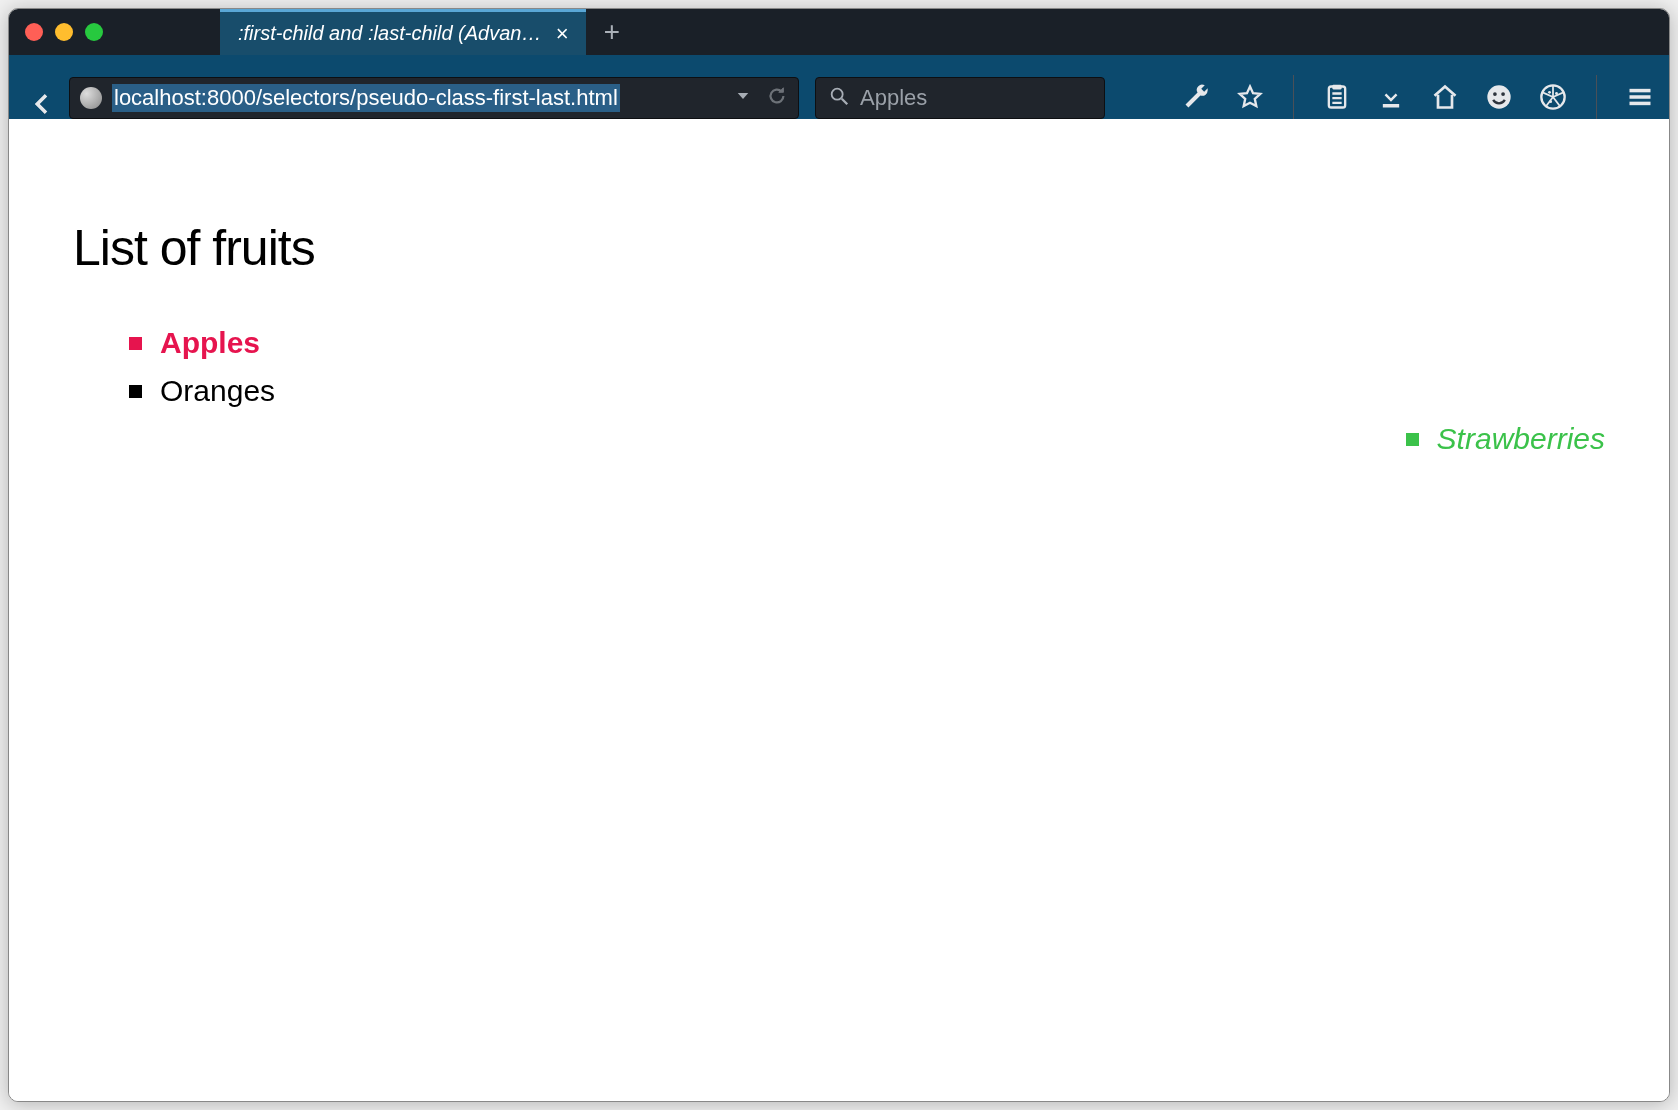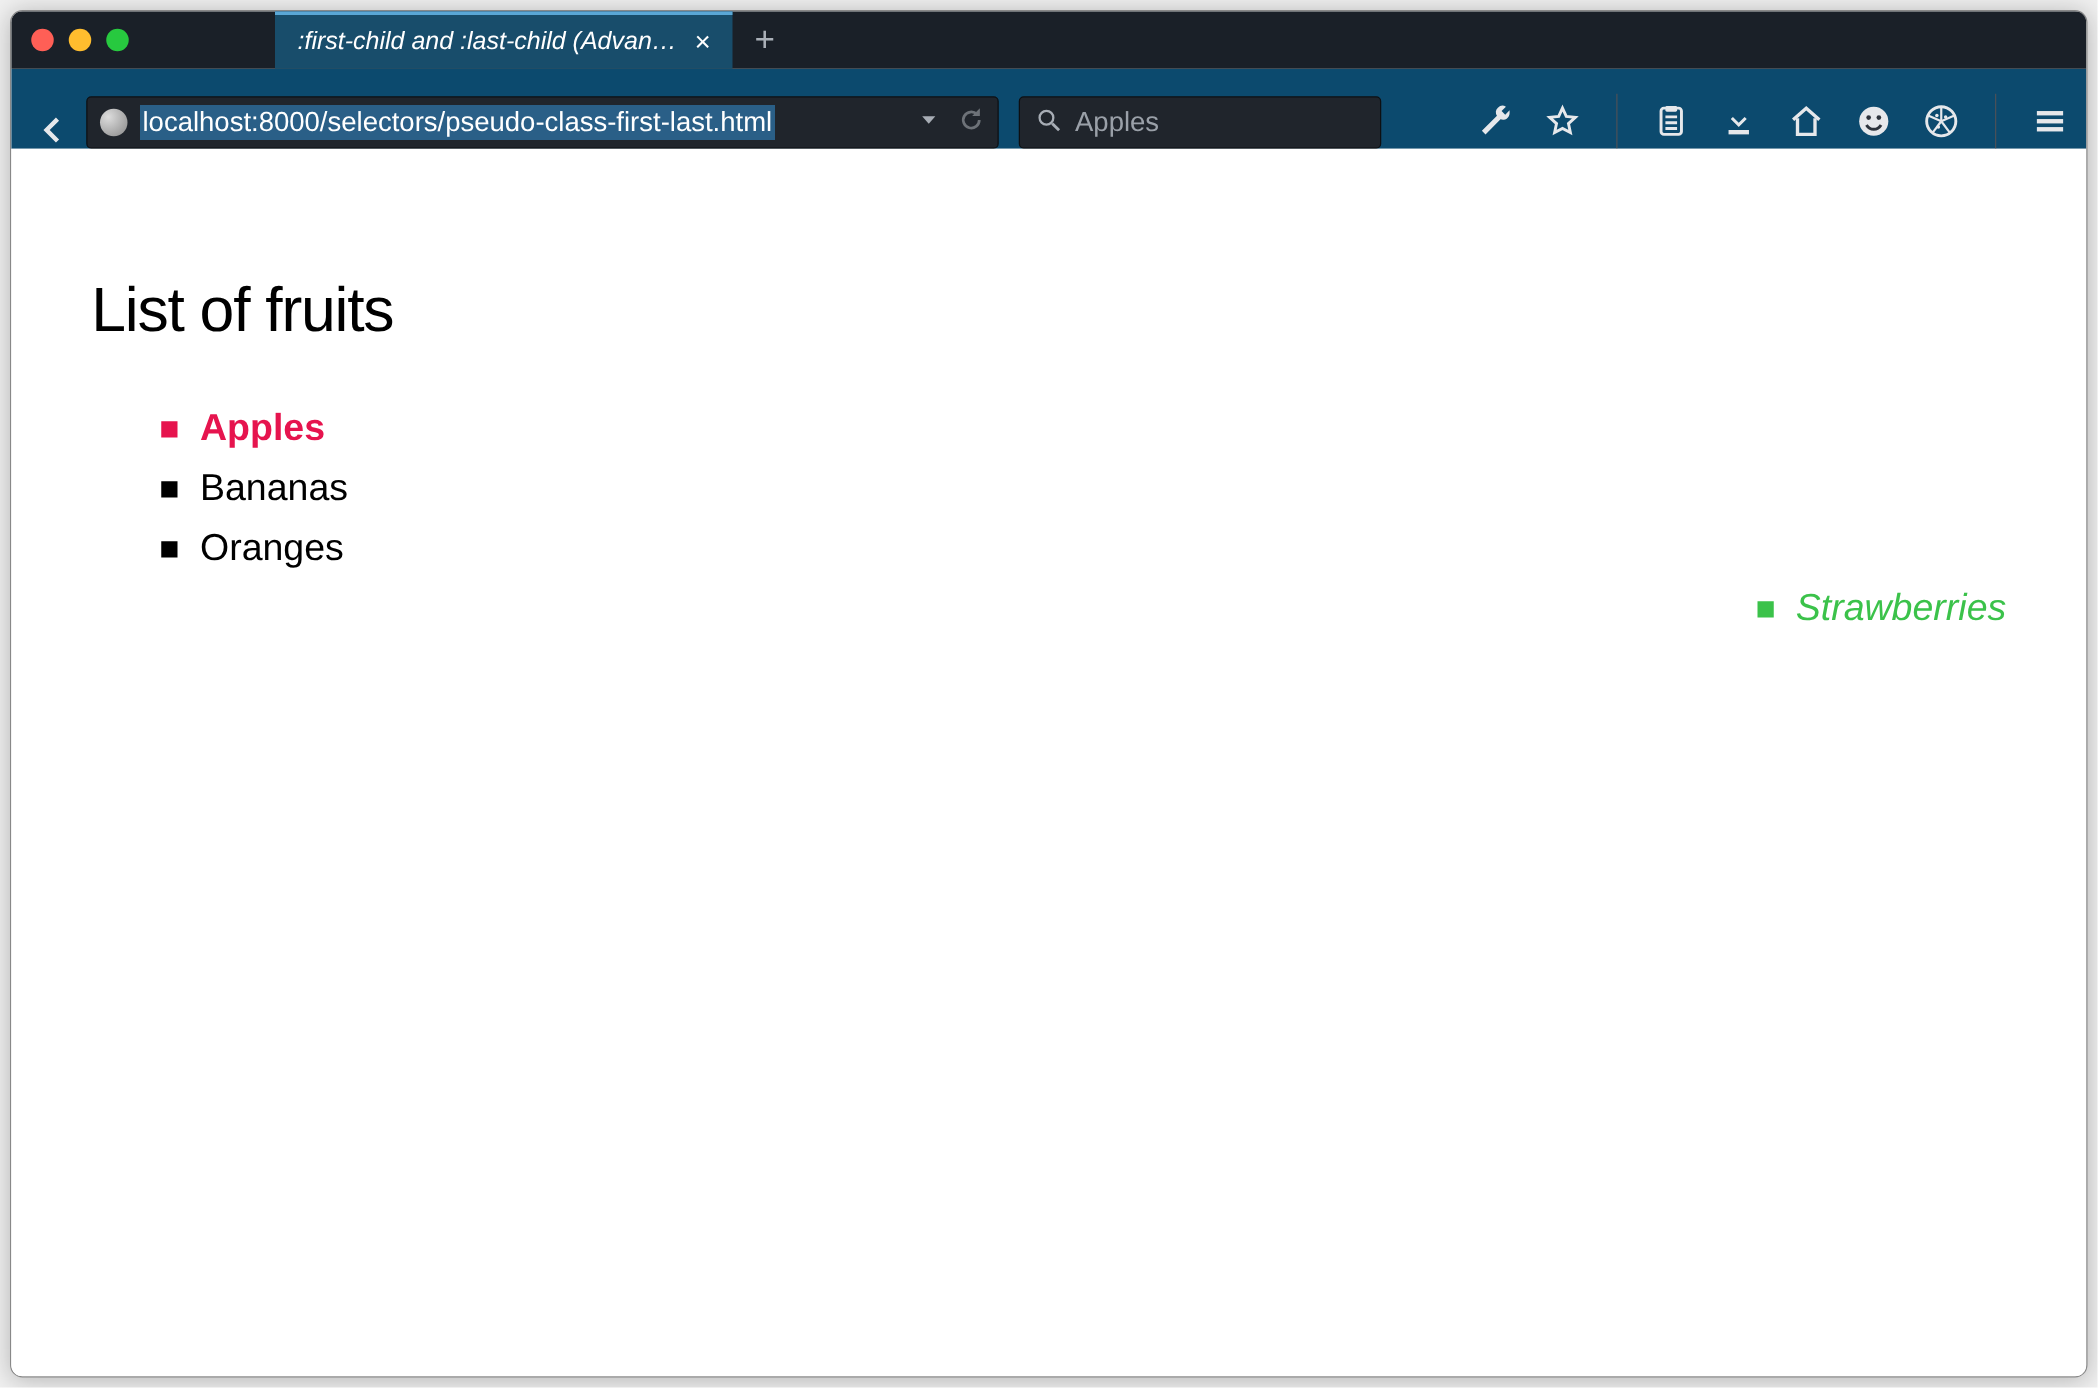--- a/index.html
+++ b/index.html
@@ -324,24 +324,20 @@
 
   <div class="viewport">
     <h1>List of fruits</h1>
     <ul class="fruits">
       <li>
           <span class="bullet"></span>
           <span>Apples</span>
         </li>
       <li>
           <span class="bullet"></span>
-          <span>Bananas</span>
-        </li>
-      <li>
-          <span class="bullet"></span>
           <span>Oranges</span>
         </li>
       <li>
           <span class="bullet"></span>
           <span>Strawberries</span>
         </li>
     </ul>
   </div>
 </div>
 

